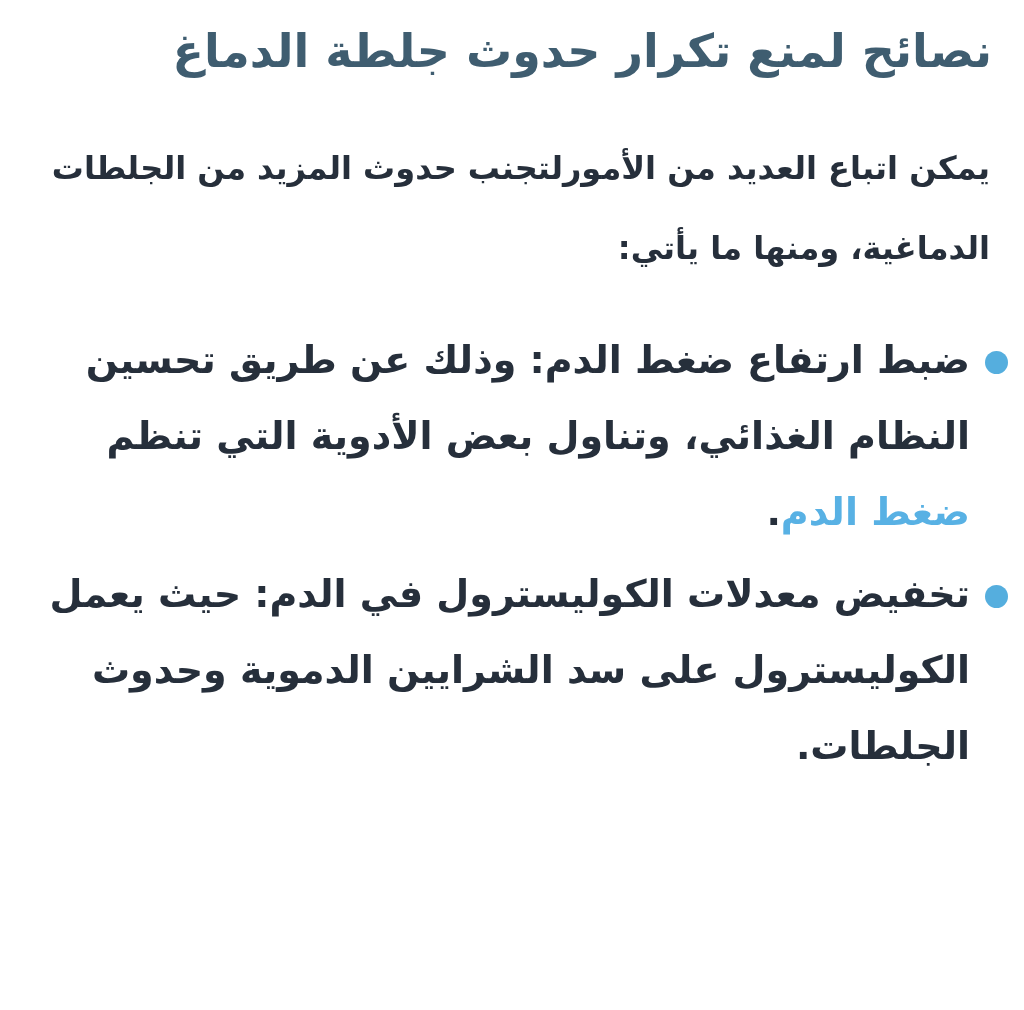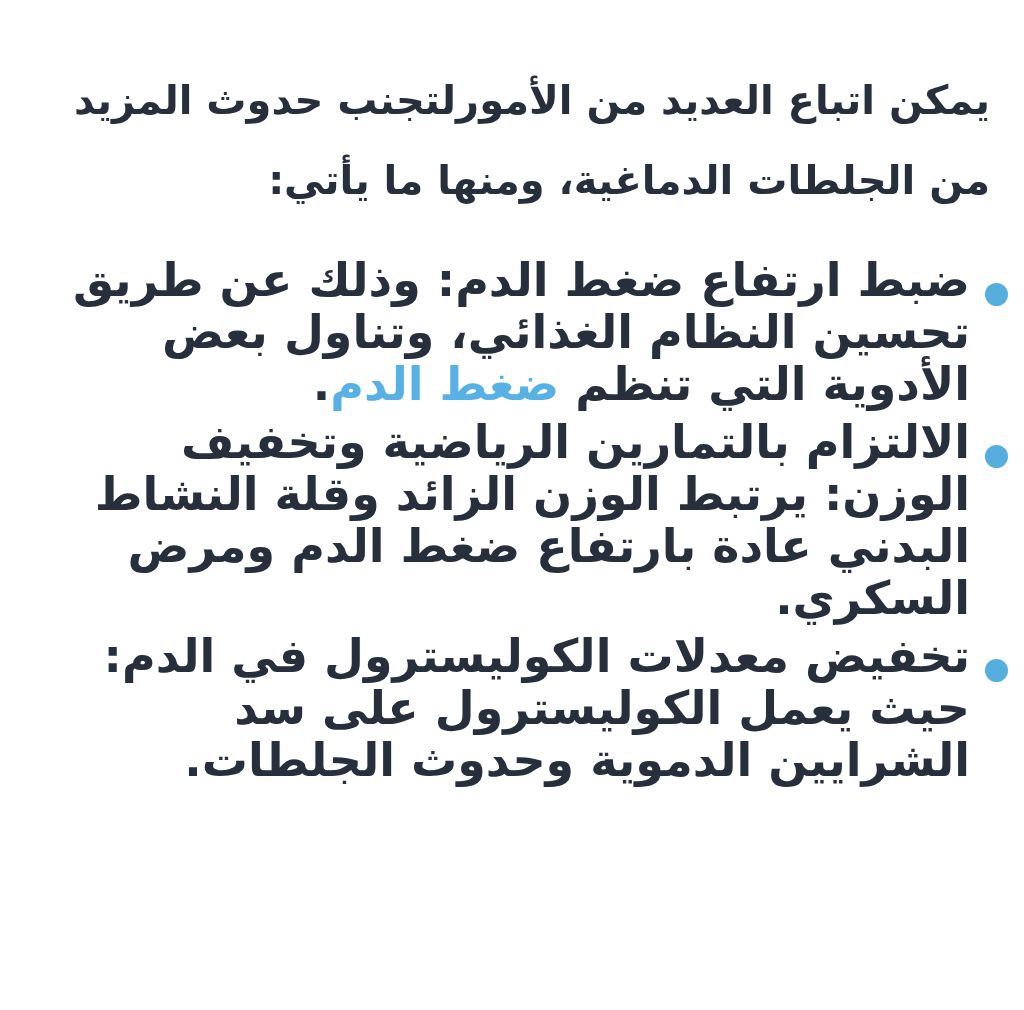--- a/index.html
+++ b/index.html
@@ -19,21 +19,21 @@
   h1.title {
     margin: 6px 16px 0 0;
     font-size: 46px;
     line-height: 1.35;
     color: #3f5d70;
     text-align: right;
     letter-spacing: 0;
   }
   p.intro {
     margin: 46px 18px 0 0;
-    font-size: 40px;
+    font-size: 32px;
     line-height: 80px;
     text-align: right;
     color: #262f3b;
   }
   ul.tips {
     list-style: none;
     margin: 34px 0 0 0;
     padding: 0;
   }
   ul.tips li {
@@ -44,51 +44,48 @@
   ul.tips .dot {
     flex: none;
     width: 23px;
     height: 23px;
     border-radius: 50%;
     background: #55aede;
     margin: 29px 0 0 15px;
   }
   ul.tips .li-text {
     flex: 1;
-    font-size: 46px;
-    line-height: 52px;
+    font-size: 38px;
+    line-height: 76px;
     text-align: right;
     color: #262f3b;
   }
   a.inline-link {
     color: #58b1e4;
     text-decoration: none;
     cursor: pointer;
   }
 </style>
 </head>
 <body>
 
 <div class="page">
 
+  <h1 class="title">نصائح لمنع تكرار حدوث جلطة الدماغ</h1>
 
   <p class="intro">يمكن اتباع العديد من الأمورلتجنب حدوث المزيد من الجلطات الدماغية، ومنها ما يأتي:</p>
 
   <ul class="tips">
 
     <li>
       <span class="dot"></span>
       <span class="li-text"><span>ضبط ارتفاع ضغط الدم: وذلك عن طريق تحسين النظام الغذائي، وتناول بعض الأدوية التي تنظم </span><a class="inline-link" href="#">ضغط الدم</a><span>.</span></span>
     </li>
 
 
-    <li>
-      <span class="dot"></span>
-      <span class="li-text">الالتزام بالتمارين الرياضية وتخفيف الوزن: يرتبط الوزن الزائد وقلة النشاط البدني عادة بارتفاع ضغط الدم ومرض السكري.</span>
-    </li>
 
     <li>
       <span class="dot"></span>
       <span class="li-text">تخفيض معدلات الكوليسترول في الدم: حيث يعمل الكوليسترول على سد الشرايين الدموية وحدوث الجلطات.</span>
     </li>
 
   </ul>
 </div>
 
 </body></html>

